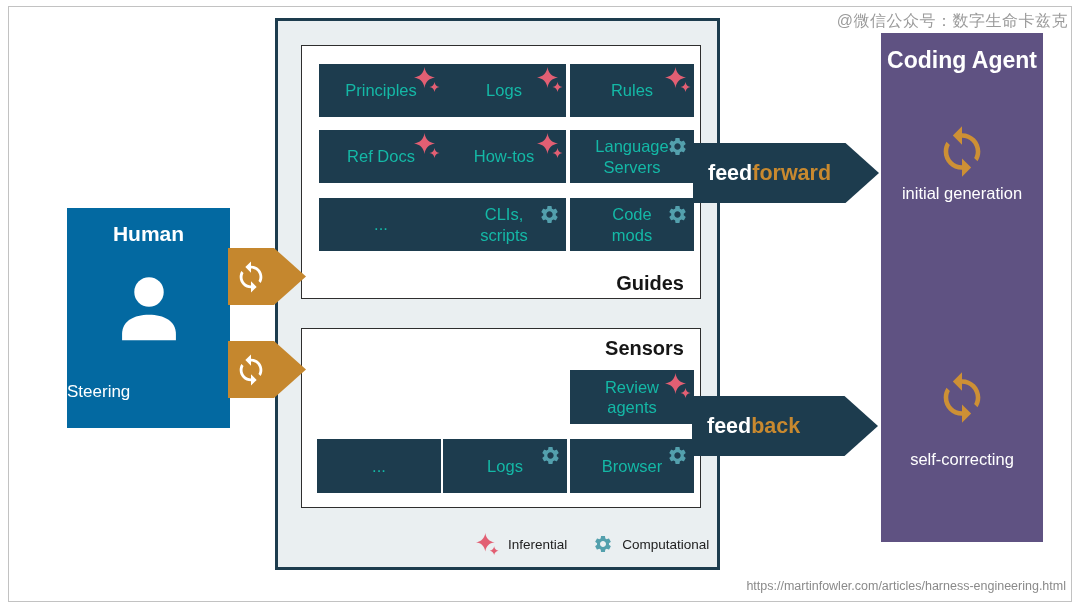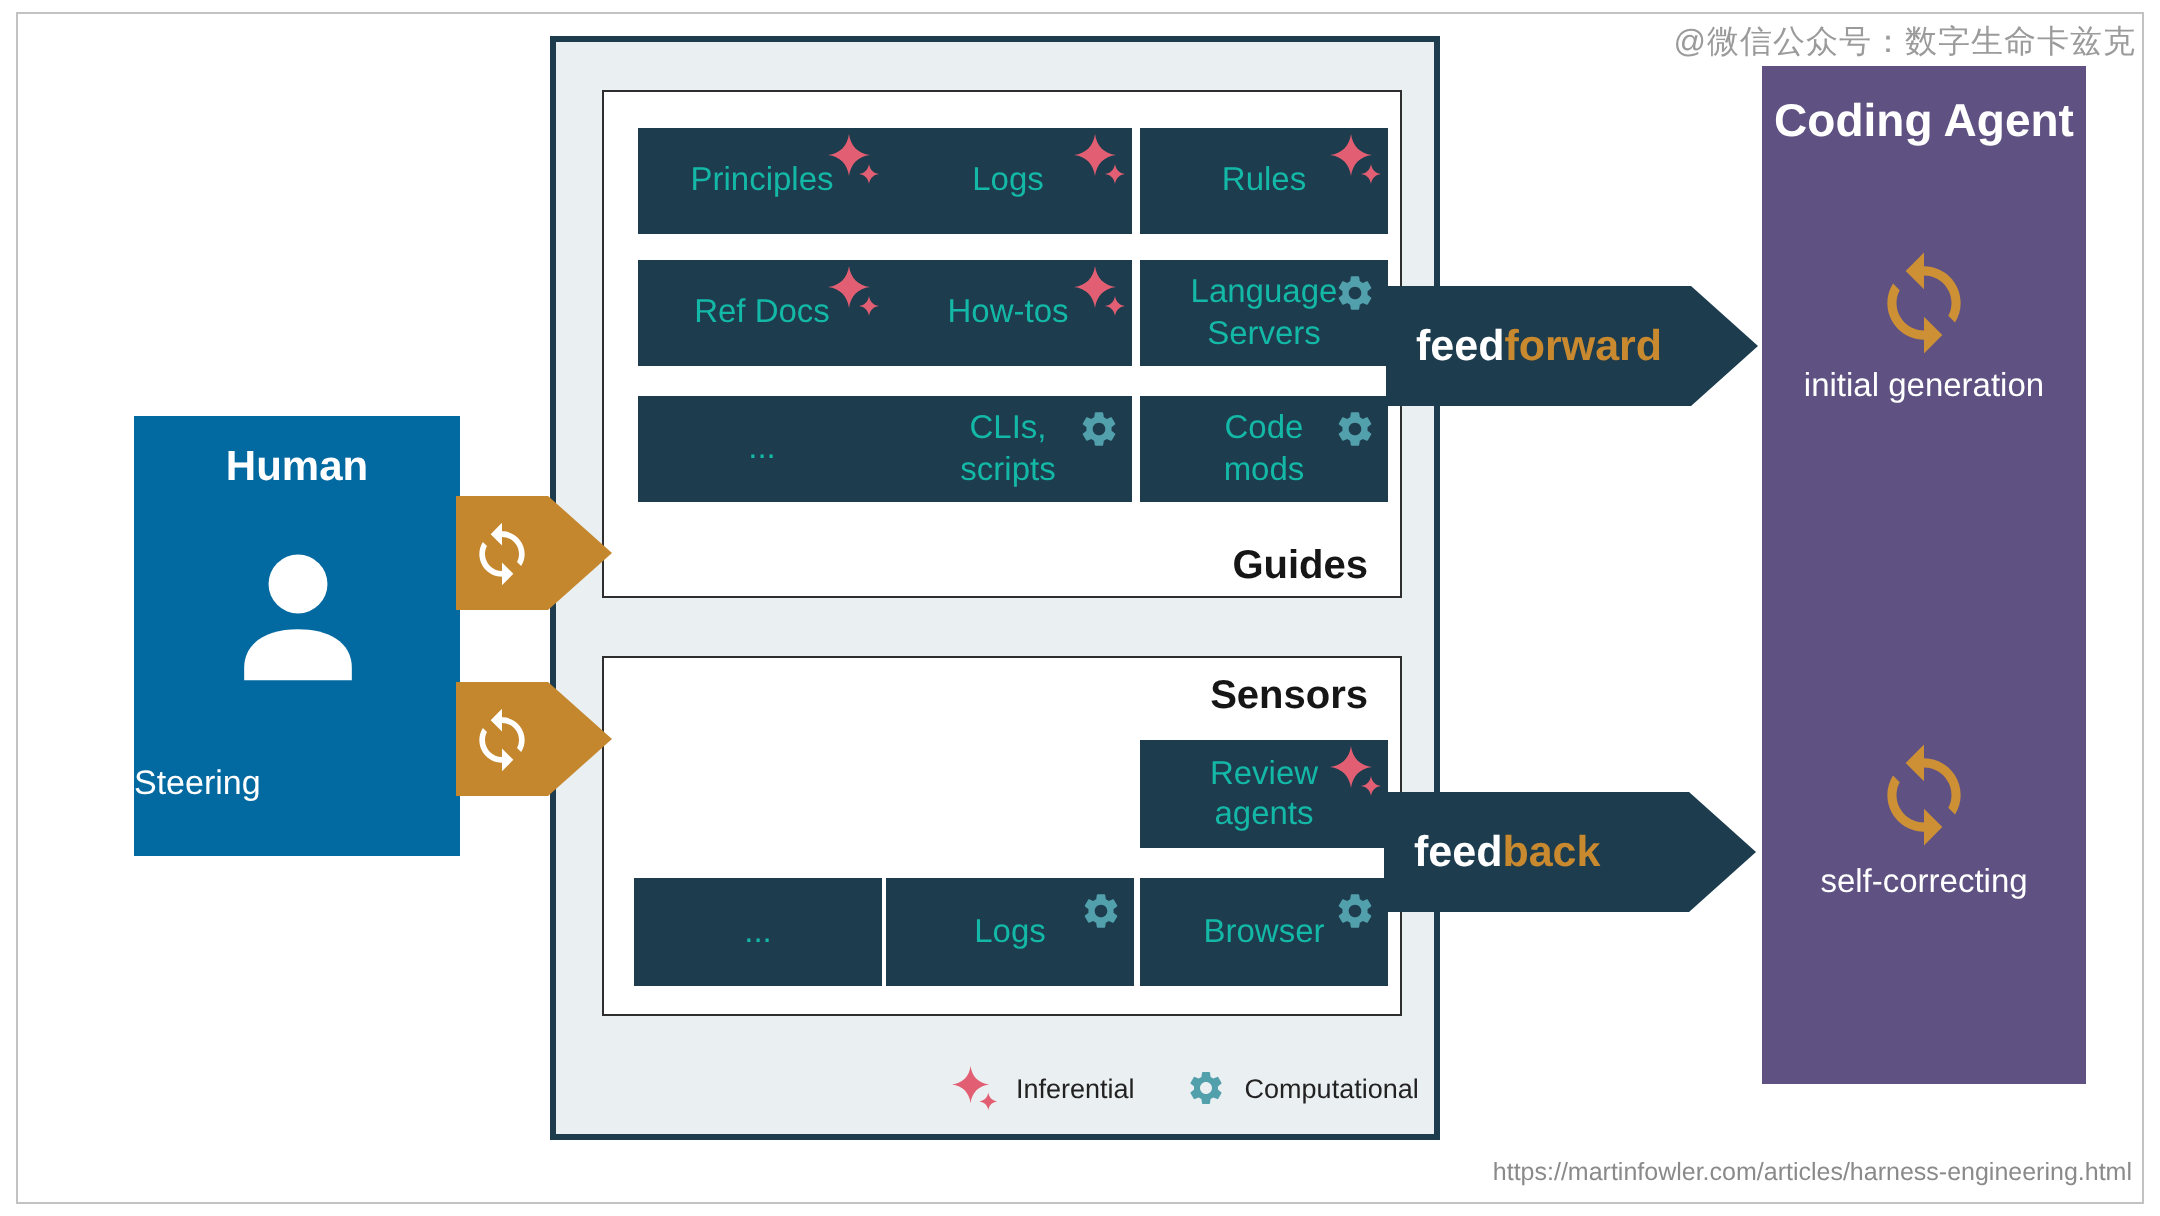--- a/index.html
+++ b/index.html
@@ -70,21 +70,21 @@
   .agent-box { position:absolute; left:881px; top:33px; width:162px; height:509px;
                background:#5f5282; color:#fff; }
   .agent-title { position:absolute; top:13px; width:100%; text-align:center;
                  font-size:23px; font-weight:700; line-height:1.25; }
   .agent-icon { position:absolute; left:50%; transform:translateX(-50%);
                 width:55px; height:55px; color:#cd9035; }
   .agent-icon-initial { top:91px; }
   .agent-icon-self { top:337px; }
   .agent-caption { position:absolute; width:100%; text-align:center; font-size:16.5px; line-height:1.25; }
   .agent-caption-initial { top:150px; }
-  .agent-caption-self { top:398px; }
+  .agent-caption-self { top:416px; }
 
   
   .source-url { position:absolute; top:579px; right:14px; font-size:12.5px; color:#8a8a8a; }
 
   .hidden-defs { position:absolute; width:0; height:0; overflow:hidden; }
 </style>
 </head>
 <body>
 
 <svg class="hidden-defs" aria-hidden="true">

